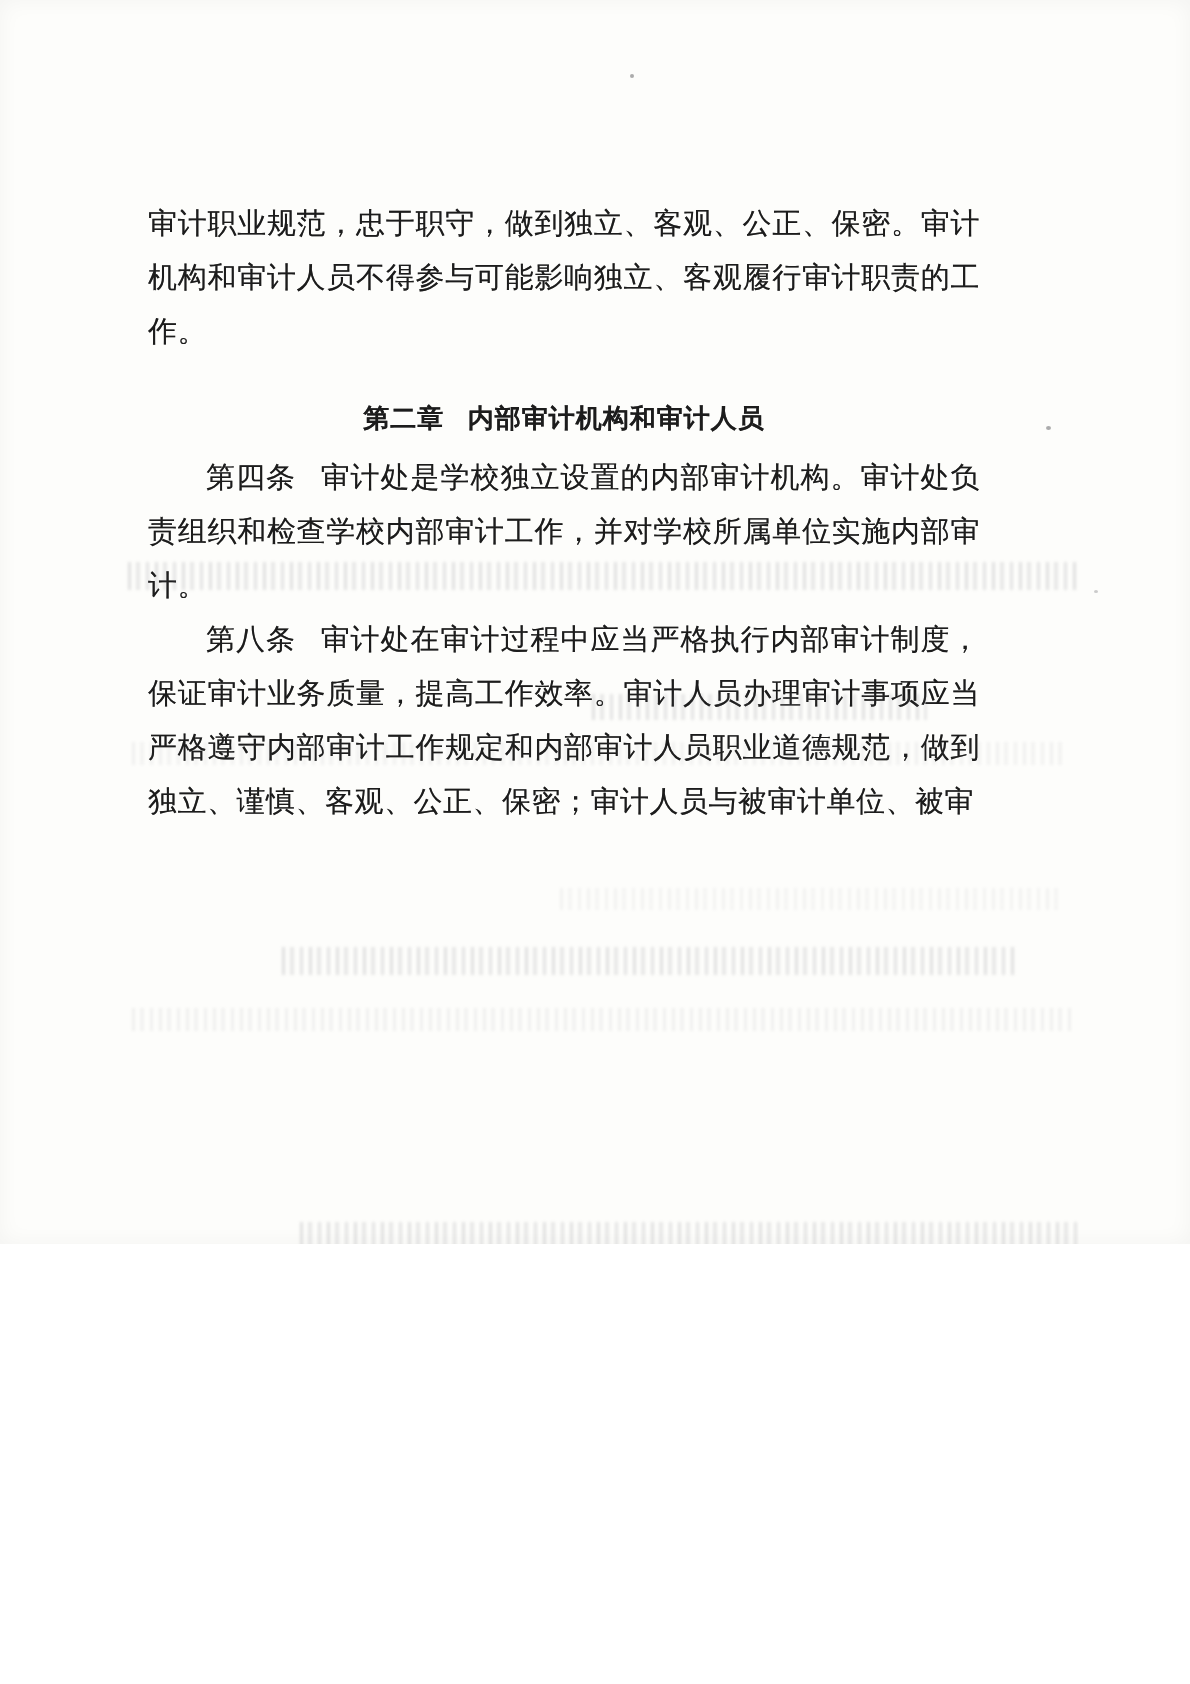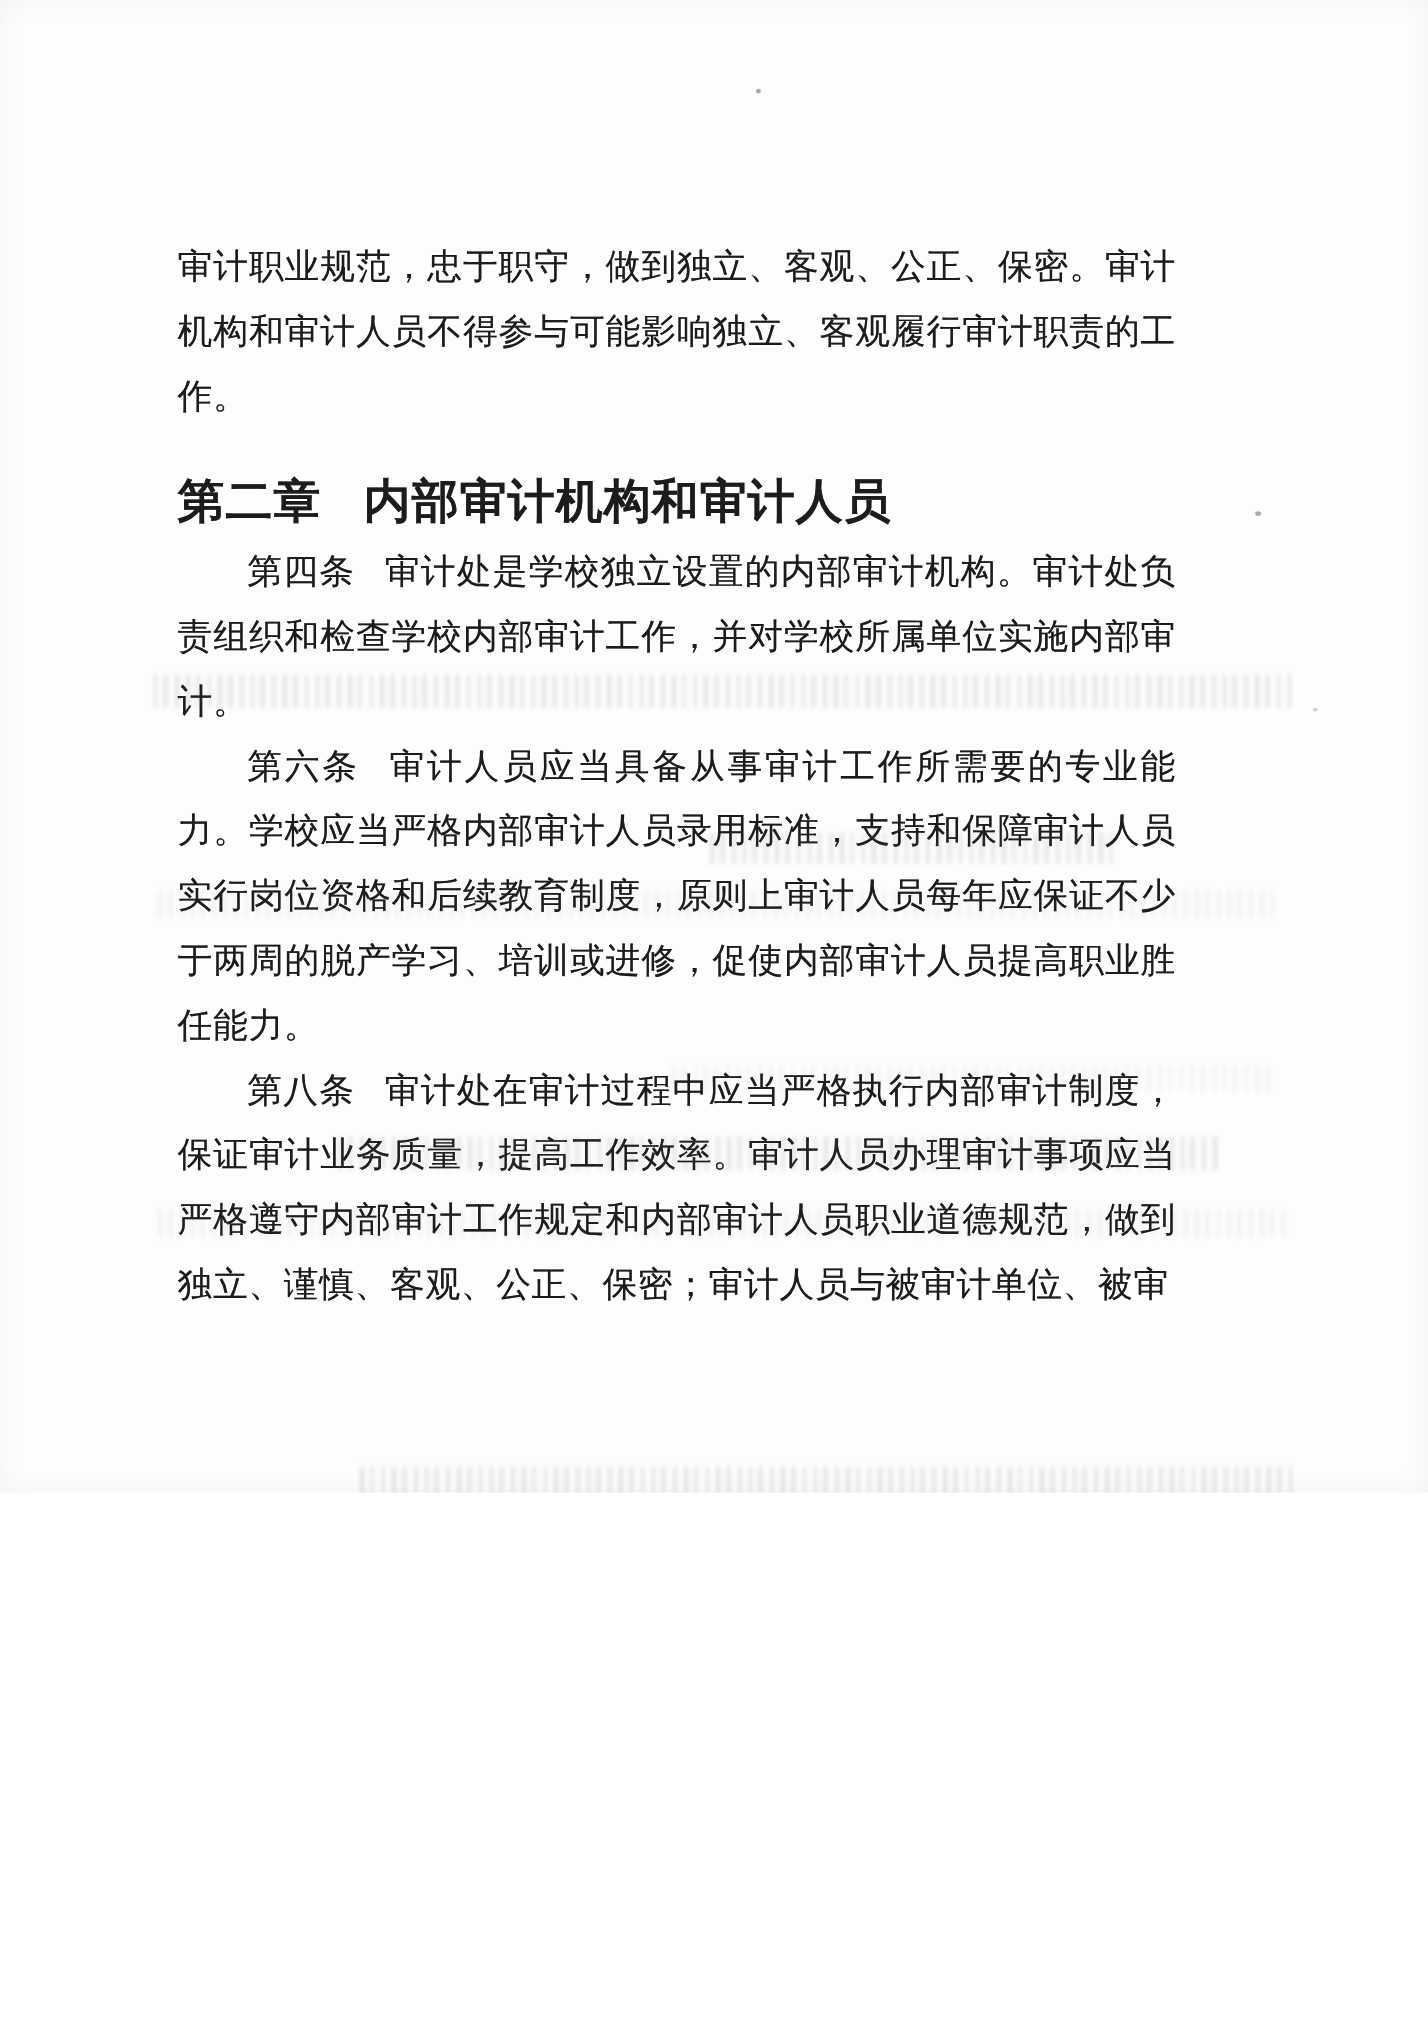--- a/index.html
+++ b/index.html
@@ -29,22 +29,23 @@
     letter-spacing: 0.5px;
     text-align: justify;
     margin: 0;
     text-shadow: 0 0 0.5px rgba(10,10,10,0.55);
   }
   .continuation {
     text-indent: 0;
   }
   .chapter-heading {
     margin: 34px 0 4px 0;
+    text-align: center;
     font-weight: bold;
-    font-size: 39px;
+    font-size: 26px;
     line-height: 54px;
     letter-spacing: 1px;
     text-shadow: 0 0 0.5px rgba(10,10,10,0.65);
   }
   .chapter-heading .chapter-label {
     margin-right: 0.9em;
   }
   .article {
     text-indent: 2em;
   }
@@ -99,21 +100,20 @@
 
   <div class="content">
 
     <p class="bodytext continuation">审计职业规范，忠于职守，做到独立、客观、公正、保密。审计机构和审计人员不得参与可能影响独立、客观履行审计职责的工作。</p>
 
     <p class="chapter-heading"><span class="chapter-label">第二章</span><span>内部审计机构和审计人员</span></p>
 
     <p class="bodytext article"><span class="art-label">第四条</span><span>审计处是学校独立设置的内部审计机构。审计处负责组织和检查学校内部审计工作，并对学校所属单位实施内部审计。</span></p>
 
 
-    <p class="bodytext article"><span class="art-label">第六条</span><span>审计人员应当具备从事审计工作所需要的专业能力。学校应当严格内部审计人员录用标准，支持和保障审计人员实行岗位资格和后续教育制度，原则上审计人员每年应保证不少于两周的脱产学习、培训或进修，促使内部审计人员提高职业胜任能力。</span></p>
 
 
     <p class="bodytext article"><span class="art-label">第八条</span><span>审计处在审计过程中应当严格执行内部审计制度，保证审计业务质量，提高工作效率。审计人员办理审计事项应当严格遵守内部审计工作规定和内部审计人员职业道德规范，做到独立、谨慎、客观、公正、保密；审计人员与被审计单位、被审</span></p>
 
   </div>
 
   <div class="ghost g1"></div>
   <div class="ghost g2"></div>
   <div class="ghost g2b"></div>
   <div class="ghost g3b"></div>

